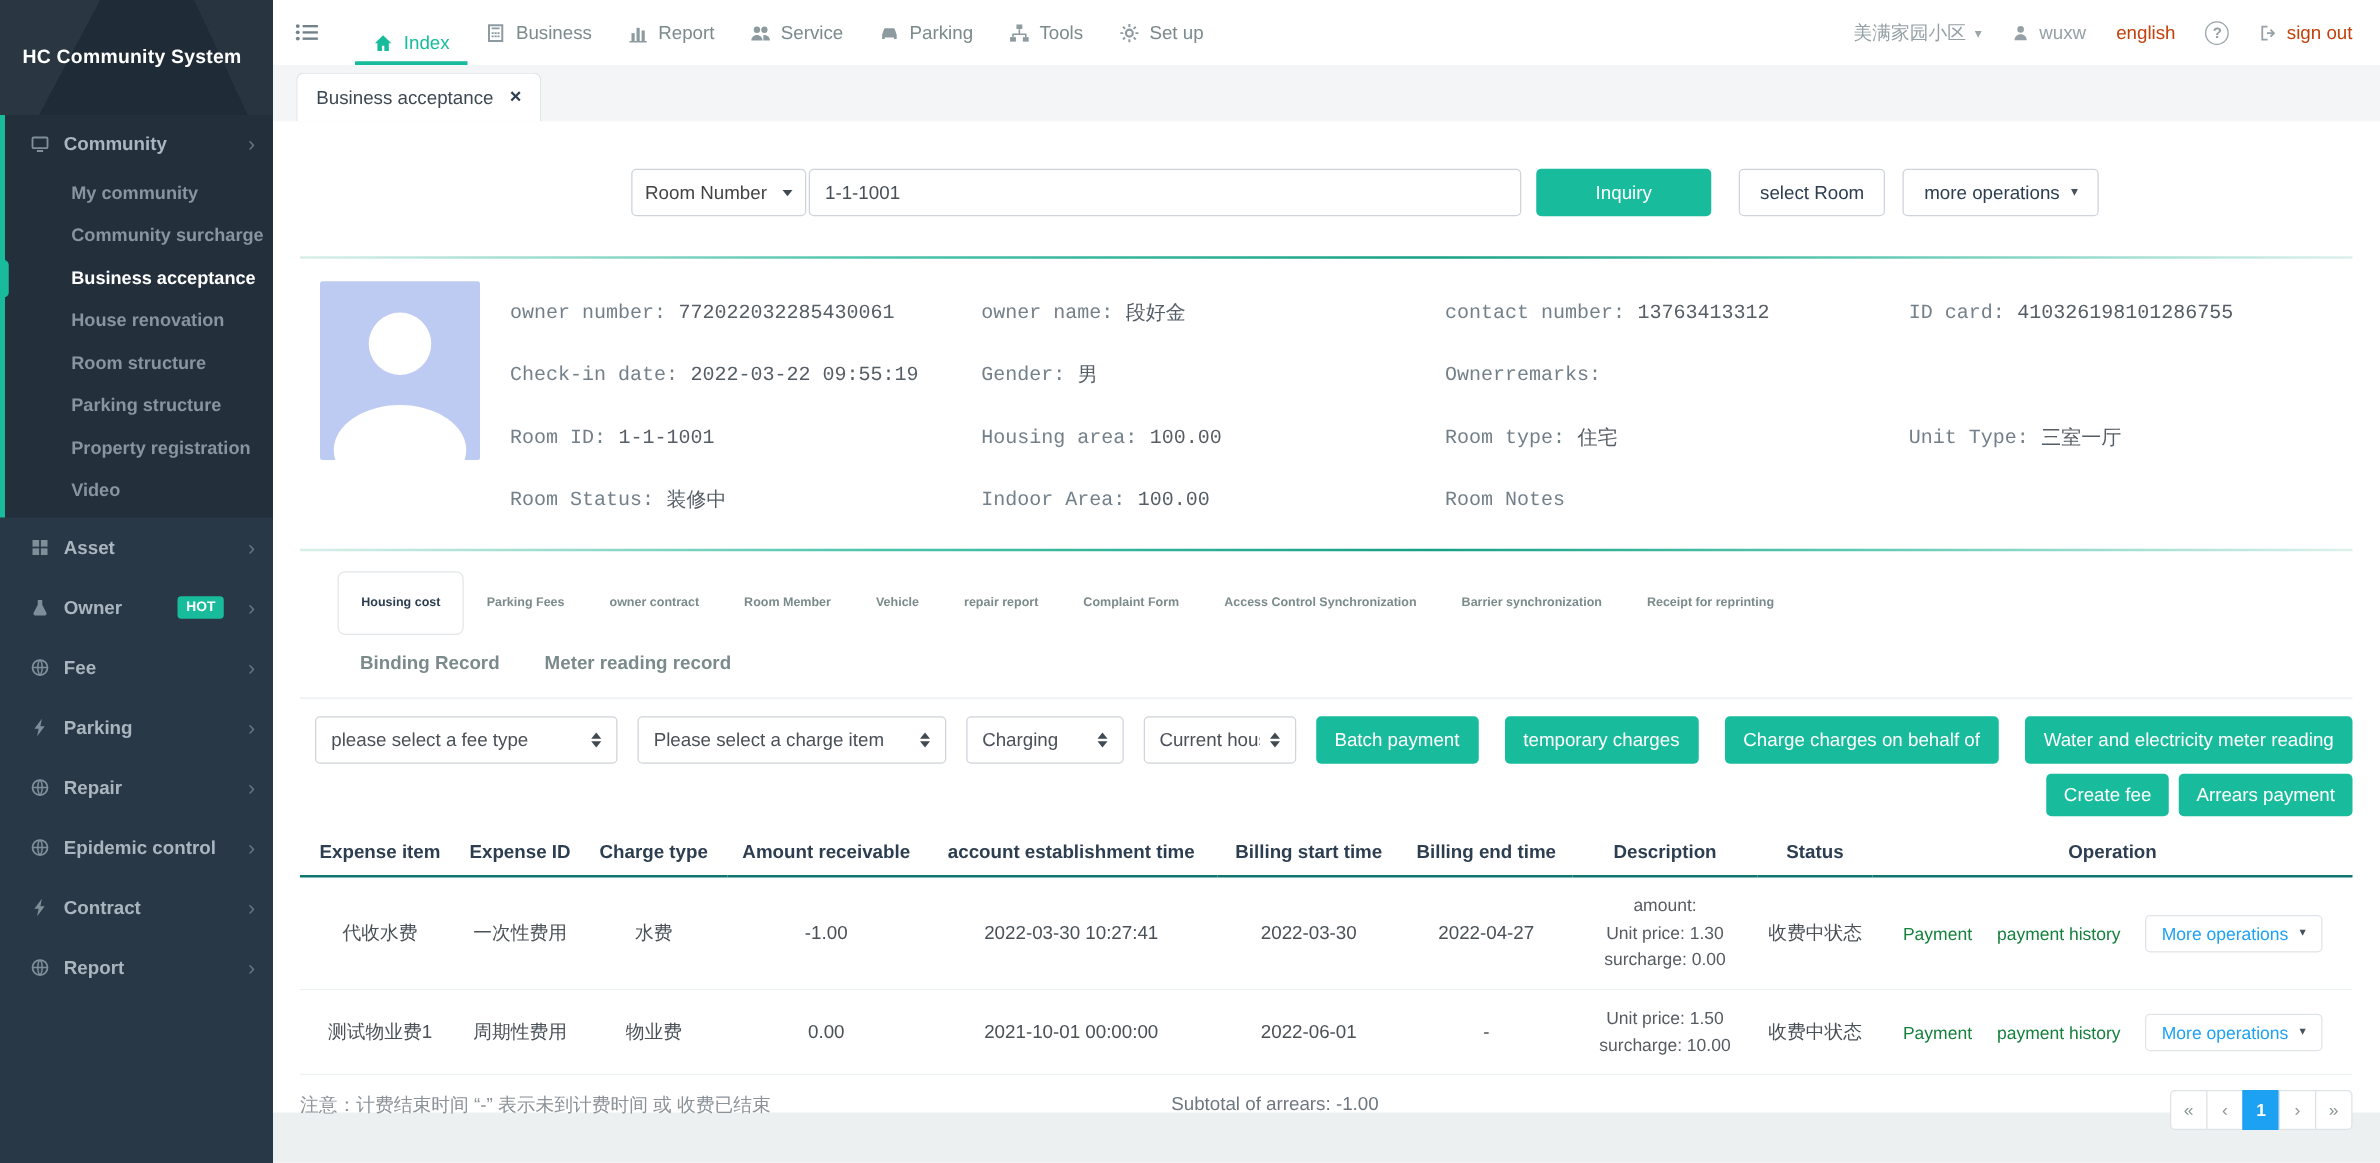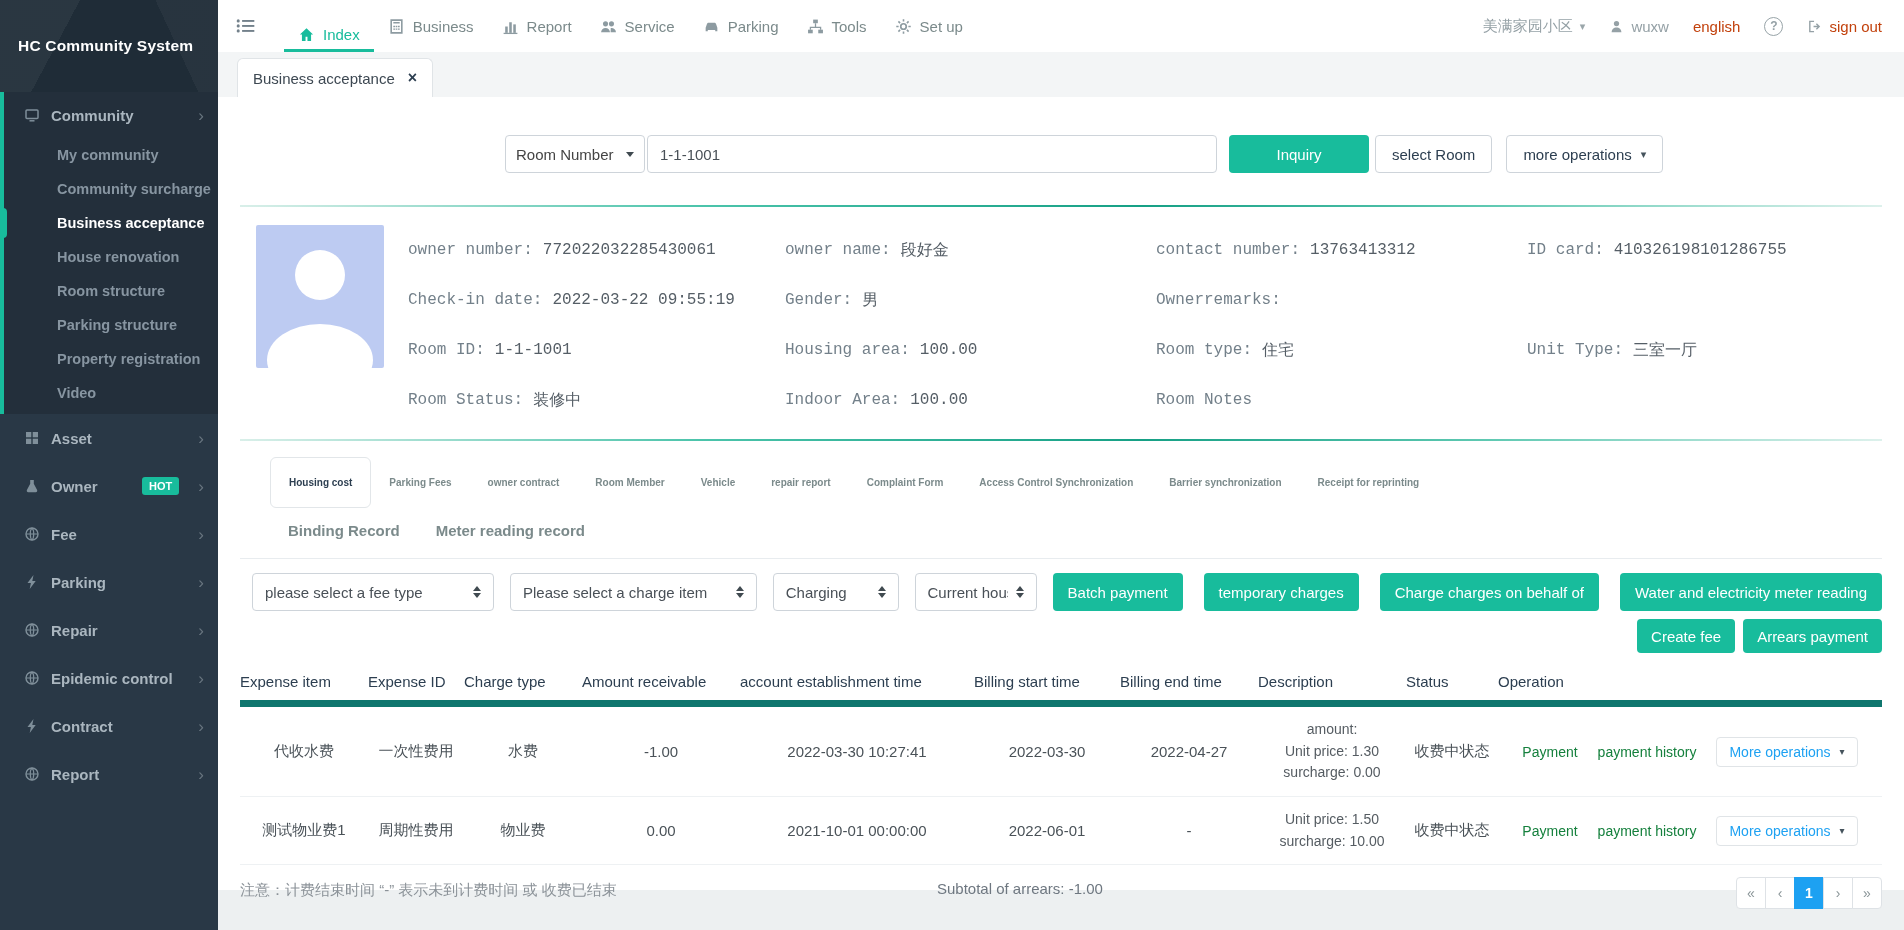--- a/index.html
+++ b/index.html
@@ -64,21 +64,21 @@
   .sel-room-type .txt { font-size:15px; color:#444; width:100px; overflow:hidden; white-space:nowrap; }
   .search-input { width:570px; height:38px; border:1px solid #ced4da; border-radius:4px;
     padding:0 12px; font-size:15px; color:#495057; margin-left:2px; outline:none;
     font-family:"Liberation Sans", sans-serif; }
   .btn { cursor:pointer; font-family:"Liberation Sans", sans-serif; }
   .btn-green { background:#18bc9c; color:#fff; border:none; border-radius:4px;
     height:38px; padding:0 15px; font-size:15px; white-space:nowrap; }
   .btn-inquiry { width:140px; margin-left:12px; }
   .btn-white { background:#fff; border:1px solid #ced4da; border-radius:4px; height:38px;
     padding:0 16px; font-size:15px; color:#2c3e50; display:inline-flex; align-items:center; gap:9px; }
-  .ml10 { margin-left:6px;text-align:center; } .ml14 { margin-left:14px; }
+  .ml10 { margin-left:22px;text-align:center; } .ml14 { margin-left:14px; }
   .caret-dn { font-size:11px; line-height:1; color:#45535c; }
 
   .divider-teal { height:2px; margin-top:32px;
     background:linear-gradient(90deg,#d9efe9,#4cc4ab 28%,#16a085 55%,#5fc9b2 76%,#ddf1ec); }
   .divider-teal.second { margin-top:14px; }
 
   
   .owner { display:flex; margin-top:18px; padding-left:16px;font-family:Liberation Mono, monospace; }
   .avatar { width:128px; height:143px; background:#bdcbf2; flex:none; position:relative;
     overflow:hidden; border-radius:2px; }
@@ -113,22 +113,22 @@
   .updown { display:inline-flex; flex-direction:column; gap:2px; margin-left:8px; flex:none; }
   .updown i { width:0; height:0; border-left:4px solid transparent; border-right:4px solid transparent; }
   .updown .up { border-bottom:5px solid #404a50; }
   .updown .dn { border-top:5px solid #404a50; }
   .fbuttons { margin-left:auto; display:flex; gap:21px; }
   .filter-row2 { display:flex; justify-content:flex-end; gap:8px; margin-top:8px; }
   .btn-green.small { height:34px; padding:0 14px; }
 
   
   .fee-table { width:100%; border-collapse:collapse; margin-top:10px; table-layout:fixed; }
-  .fee-table th { font-size:15px; font-weight:400; color:#2c3e50; padding:10px 0;
-    border-bottom:7px solid #0f766e; text-align:left; }
+  .fee-table th { font-size:15px; font-weight:700; color:#2c3e50; padding:10px 0;
+    border-bottom:2px solid #0f766e; text-align:center; }
   .fee-table td { font-size:15px; color:#4a5258; text-align:center; padding:12px 0;
     border-bottom:1px solid #eef1f3; vertical-align:middle; }
   .desc-line { font-size:14px; color:#555c62; line-height:1.55; }
   .ops { display:flex; align-items:center; justify-content:center; gap:20px; }
   .link { color:#15803d; font-size:14px; cursor:pointer; white-space:nowrap; }
   .btn-moreops { background:#fff; border:1px solid #e0e4e7; border-radius:4px; color:#1da1f2;
     font-size:14px; padding:6px 12px; display:inline-flex; align-items:center; gap:9px; cursor:pointer; }
   .btn-moreops .caret-dn { font-size:10px; color:#45535c; }
 
   

